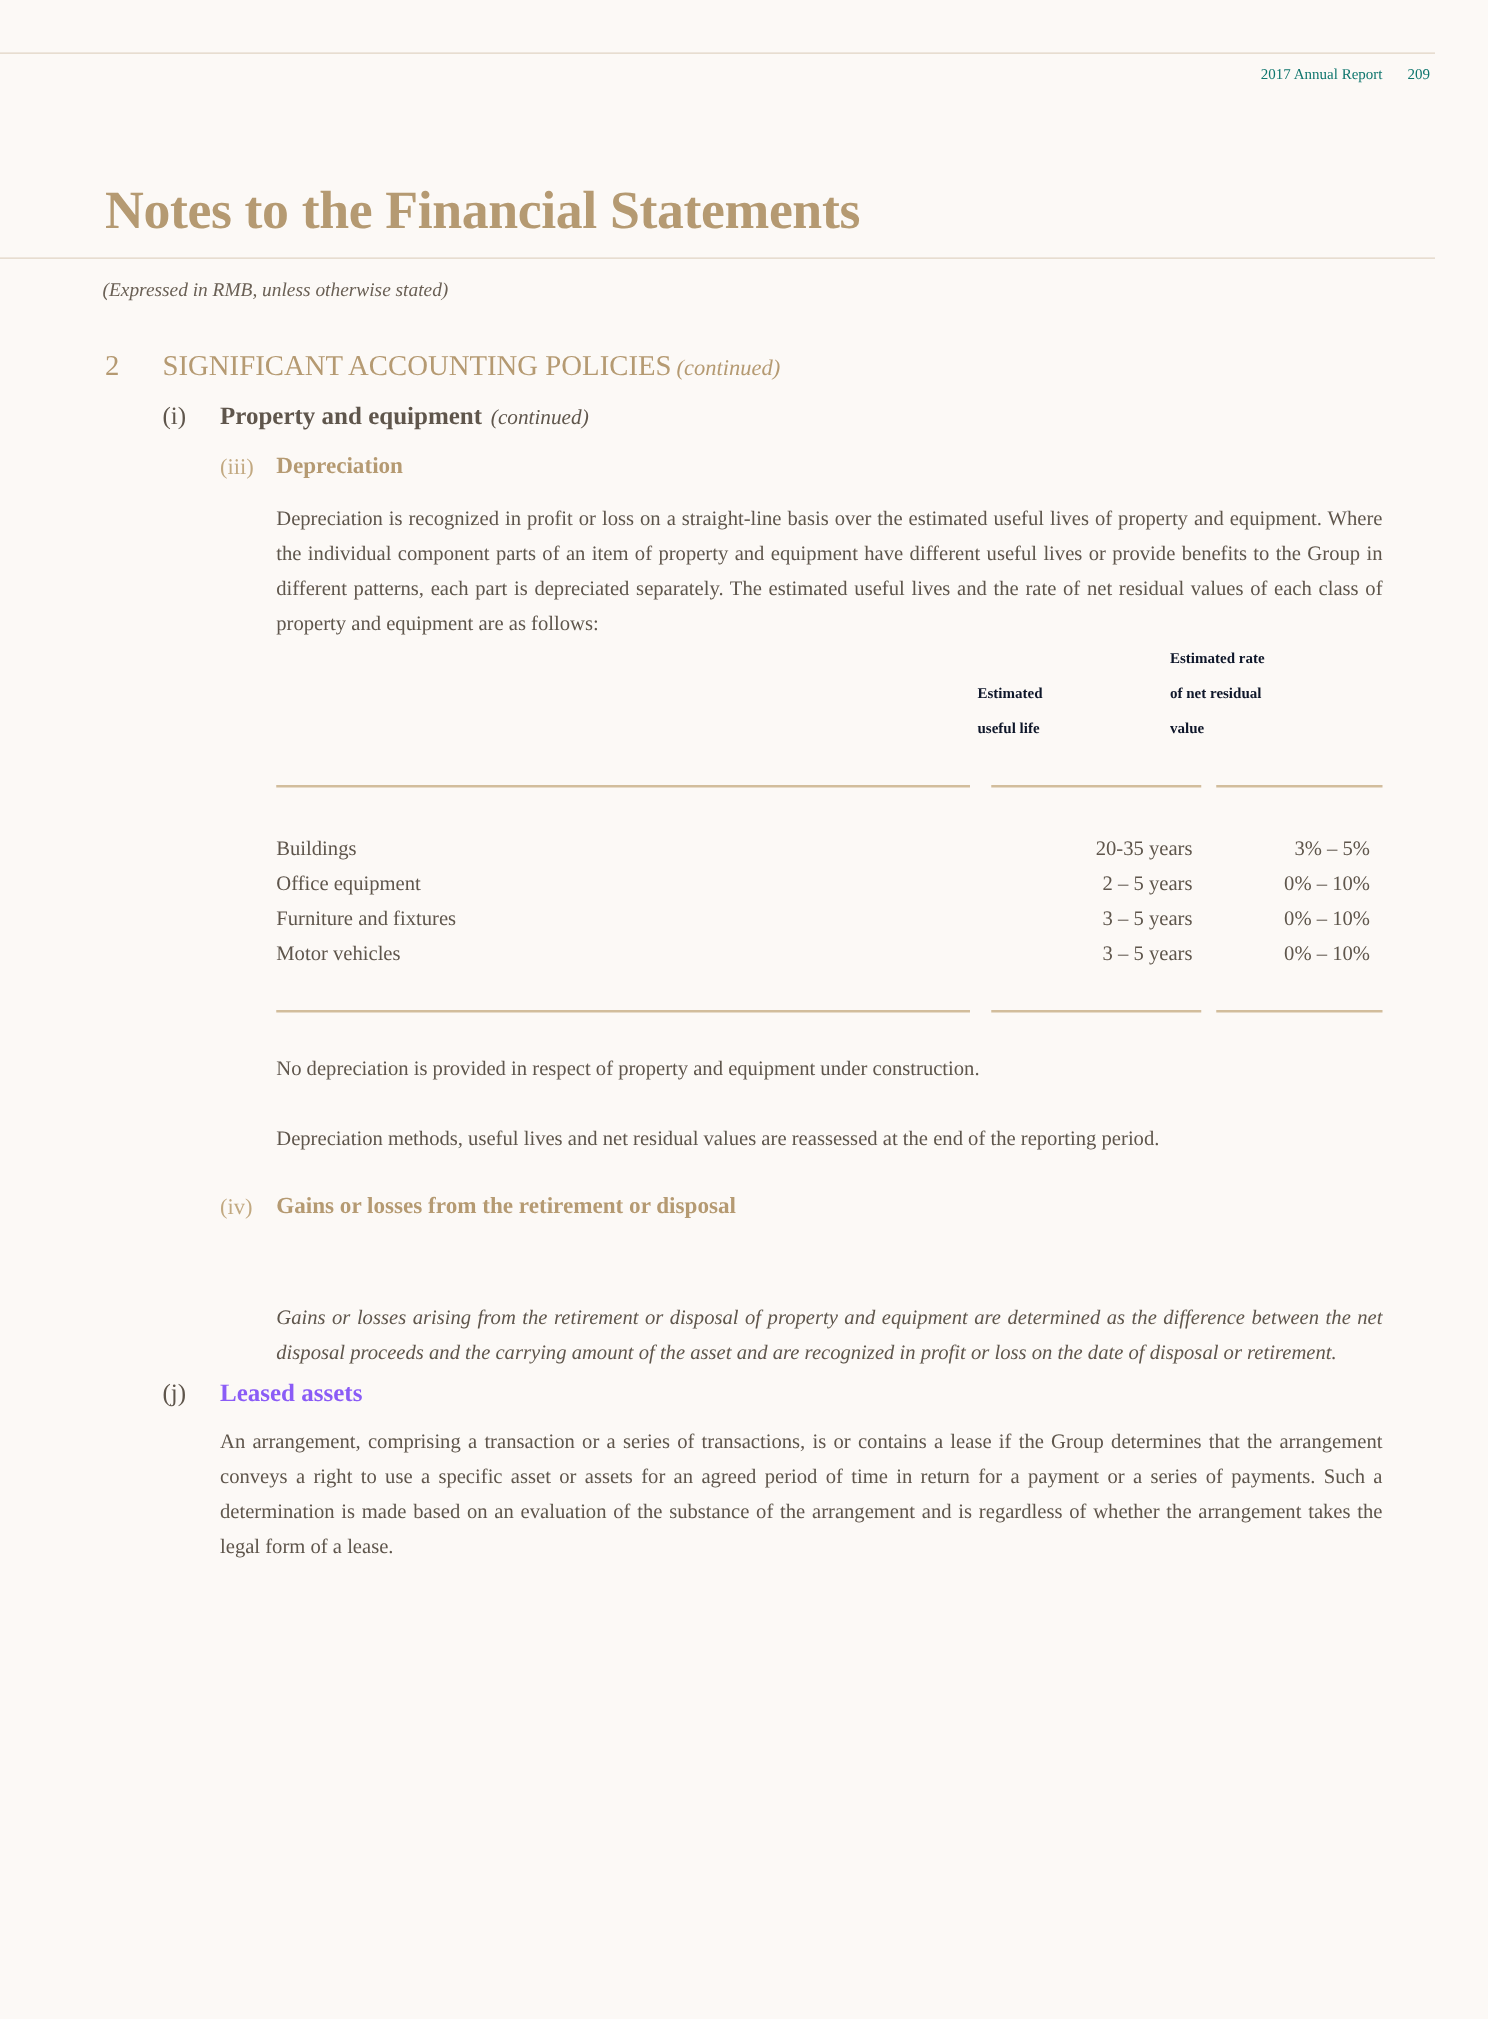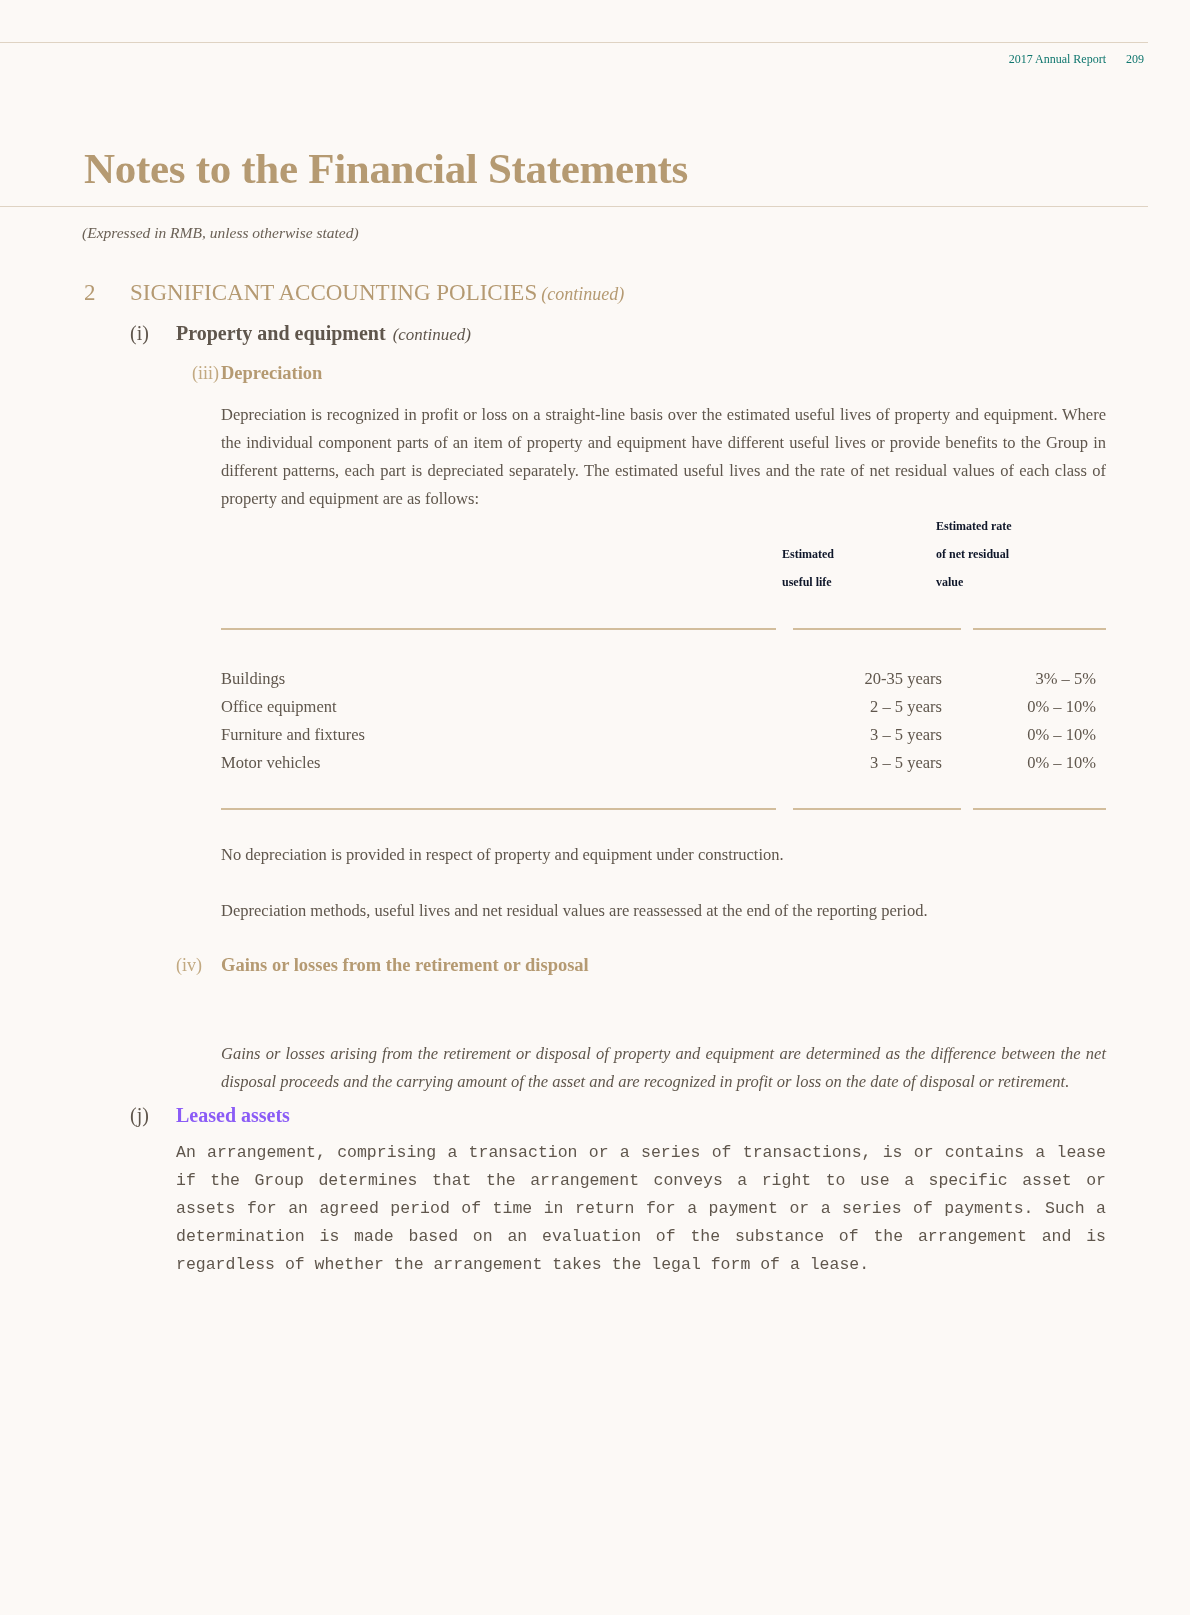--- a/index.html
+++ b/index.html
@@ -16,39 +16,39 @@
   .header-right .page-no { margin-left: 20px; }
   .page-title { position: absolute; left: 84px; top: 144px; font-size: 43px; color: #b59a72; margin: 0; font-weight: bold; letter-spacing: -0.3px; }
   .title-rule { position: absolute; left: 0; top: 206px; width: 1148px; height: 1px; background: #dfd3c3; }
   .expressed { position: absolute; left: 82px; top: 224px; font-size: 15.5px; font-style: italic; color: #6a6055; text-align: center; }
   .sec-num { position: absolute; left: 84px; top: 280px; font-size: 23px; color: #b59a72; }
   .sec-title { position: absolute; left: 130px; top: 280px; font-size: 23px; color: #b59a72; }
   .sec-title .cont { font-size: 18px; font-style: italic; margin-left: 4px; }
   .sub-num { position: absolute; left: 130px; top: 322px; font-size: 20px; color: #5f564c; }
   .sub-title { position: absolute; left: 176px; top: 322px; font-size: 20px; font-weight: bold; color: #5f564c; }
   .sub-title .cont { font-weight: normal; font-style: italic; font-size: 17px; margin-left: 2px; }
-  .subsub-num { position: absolute; left: 176px; top: 363px; font-size: 18px; color: #c2a981; margin-left: 16px; }
+  .subsub-num { position: absolute; left: 176px; top: 363px; font-size: 18px; color: #c2a981; }
   .subsub-title { position: absolute; left: 221px; top: 363px; font-size: 18.5px; color: #b59a72; font-weight: bold; }
   .para { position: absolute; font-size: 16.5px; line-height: 28px; text-align: justify; color: #5f564c; }
   .p1 { left: 221px; top: 401px; width: 885px; }
   .p-nodep { left: 221px; top: 841px; width: 885px; }
   .p-methods { left: 221px; top: 897px; width: 885px; }
   .p-gains { left: 221px; top: 1040px; width: 885px; font-style: italic; }
-  .p-leased { left: 176px; top: 1139px; width: 930px; font-family: Liberation Mono, monospace; }
+  .p-leased { left: 176px; top: 1139px; width: 930px; }
   .tbl { position: absolute; left: 221px; top: 540px; width: 885px; }
   .th { position: absolute; font-size: 12px; font-weight: bold; text-align: left; line-height: 28px; color: #0f172a; }
   .th-life { right: 164px; top: 0; width: 160px; }
   .th-rate { right: 10px; top: -28px; width: 160px; }
   .head-rule-a { position: absolute; left: 0; top: 88px; width: 555px; height: 2px; background: #d2bd9c; }
   .head-rule-b { position: absolute; left: 572px; top: 88px; width: 168px; height: 2px; background: #d2bd9c; }
   .head-rule-c { position: absolute; left: 752px; top: 88px; width: 133px; height: 2px; background: #d2bd9c; }
   .rows { position: absolute; left: 0; top: 125px; width: 885px; }
   .row { position: relative; height: 28px; font-size: 16.5px; line-height: 28px; }
   .row .c-name { position: absolute; left: 0; }
-  .row .c-life { position: absolute; right: 164px; }
+  .row .c-life { position: absolute; right: 152px; }
   .row .c-rate { position: absolute; right: 10px; text-align: right; }
   .foot-rule-a { position: absolute; left: 0; top: 268px; width: 555px; height: 2px; background: #d2bd9c; }
   .foot-rule-b { position: absolute; left: 572px; top: 268px; width: 168px; height: 2px; background: #d2bd9c; }
   .foot-rule-c { position: absolute; left: 752px; top: 268px; width: 133px; height: 2px; background: #d2bd9c; }
   .iv-num { position: absolute; left: 176px; top: 955px; font-size: 18px; color: #c2a981; }
   .iv-title { position: absolute; left: 221px; top: 955px; font-size: 18.5px; color: #b59a72; font-weight: bold; }
   .j-num { position: absolute; left: 130px; top: 1104px; font-size: 20px; color: #5f564c; }
   .j-title { position: absolute; left: 176px; top: 1104px; font-size: 20px; font-weight: bold; color: #8b5cf6; }
 </style>
 </head>

